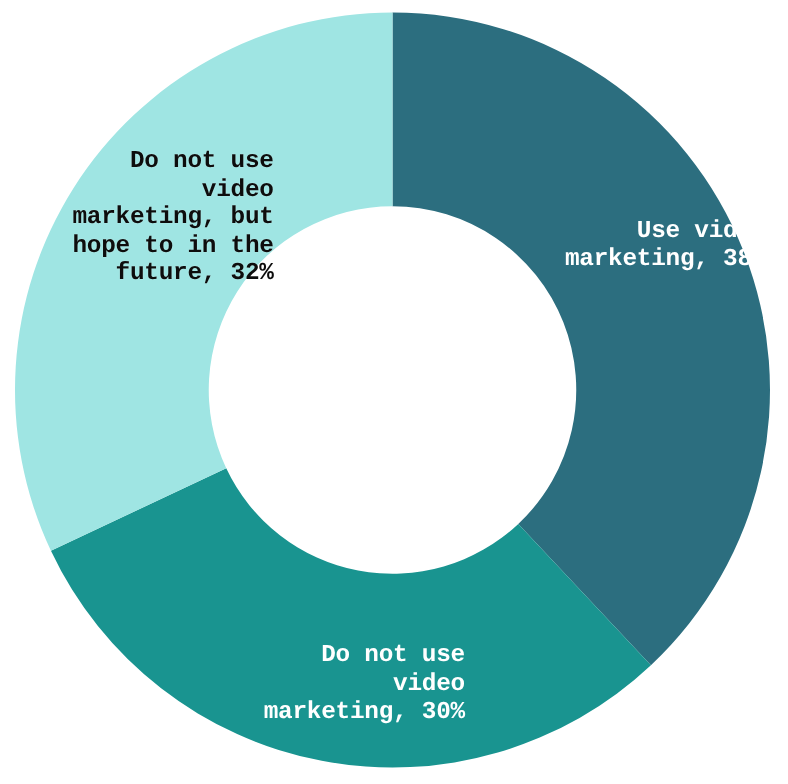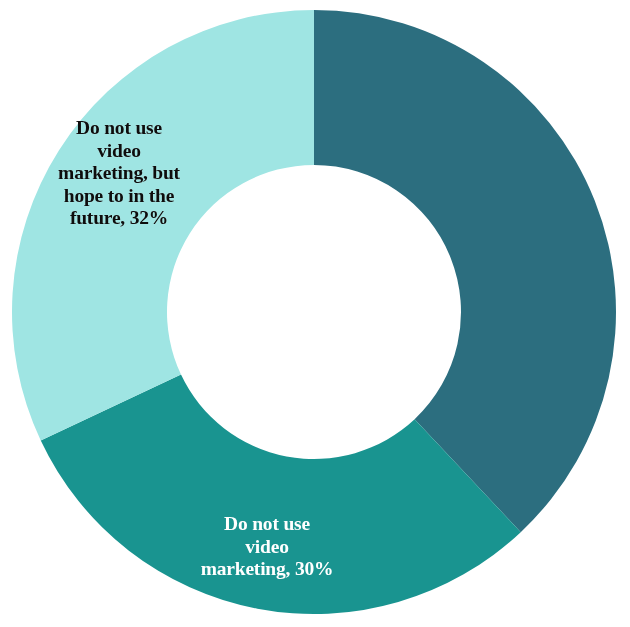--- a/index.html
+++ b/index.html
@@ -20,28 +20,28 @@
     background: #ffffff;
   }
   #donut-svg {
     position: absolute;
     left: 0;
     top: 0;
     display: block;
   }
   .slice-label {
     position: absolute;
-    text-align: center;
+    text-align: right;
     font-weight: bold;
     line-height: 1.16;
     white-space: pre-line;
     letter-spacing: -0.2px;
     transform: translate(-50%, -50%);
     pointer-events: none;
-    font-family: Liberation Serif, serif;
+    font-family: Liberation Mono, monospace;
   }
   .slice-label.light-text {
     color: #ffffff;
   }
   .slice-label.dark-text {
     color: #0d0d0d;
     text-shadow: 0 0 1px rgba(255,255,255,0.45);
   }
   #label-0 {
     left: 518px;
@@ -68,20 +68,22 @@
 <div id="chart-root">
 
   <svg id="donut-svg" width="630" height="627" viewBox="0 0 630 627">
     <g id="slices-group">
         <path d="M 314 10 A 302 302 0 0 1 520.733225990464 532.1485254812662 L 414.62842457151726 419.1583882309475 A 147 147 0 0 0 314 165 Z" fill="#2C6E7F"></path>
         <path d="M 520.733225990464 532.1485254812662 A 302 302 0 0 1 40.742230155262064 440.58534605265186 L 180.99042328749513 374.5895558600657 A 147 147 0 0 0 414.62842457151726 419.1583882309475 Z" fill="#199490"></path>
         <path d="M 40.742230155262064 440.58534605265186 A 302 302 0 0 1 313.99999999999994 10 L 314 165 A 147 147 0 0 0 180.99042328749513 374.5895558600657 Z" fill="#9FE5E3"></path>
       </g>
   </svg>
 
+  <div class="slice-label light-text" id="label-0" style="color: rgb(255, 255, 255);">Use video
+marketing, 38%</div>
 
   <div class="slice-label light-text" id="label-1" style="color: rgb(255, 255, 255);">Do not use
 video
 marketing, 30%</div>
 
   <div class="slice-label dark-text" id="label-2" style="color: rgb(13, 13, 13);">Do not use
 video
 marketing, but
 hope to in the
 future, 32%</div>

